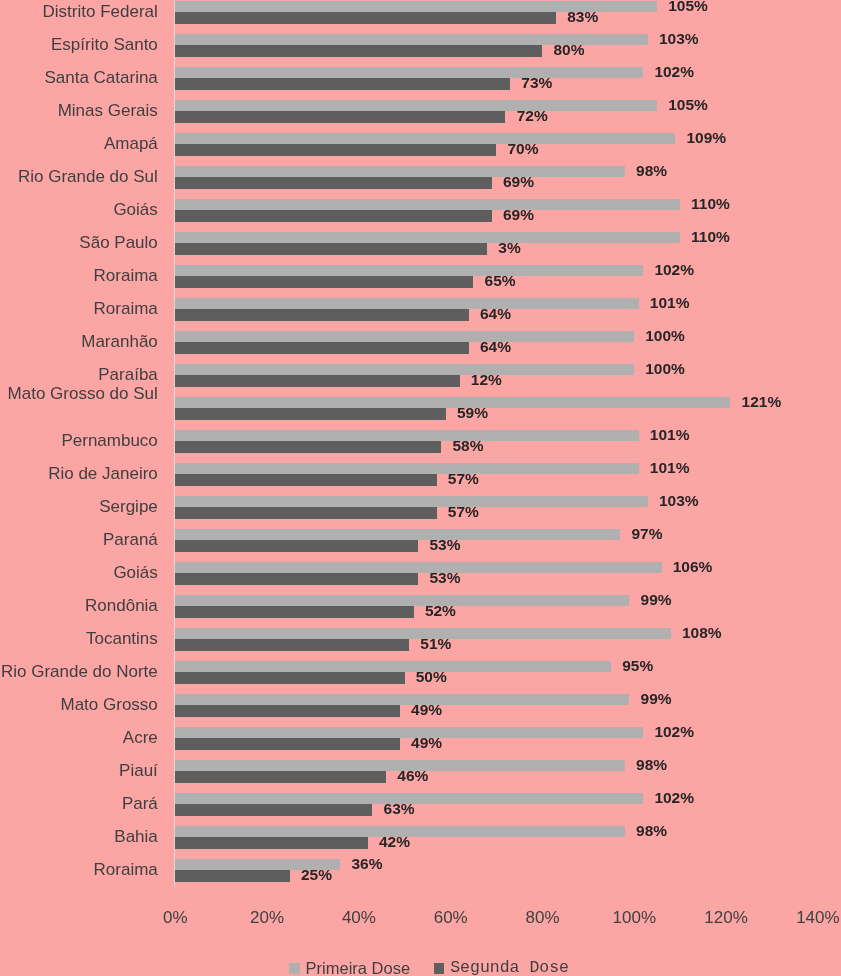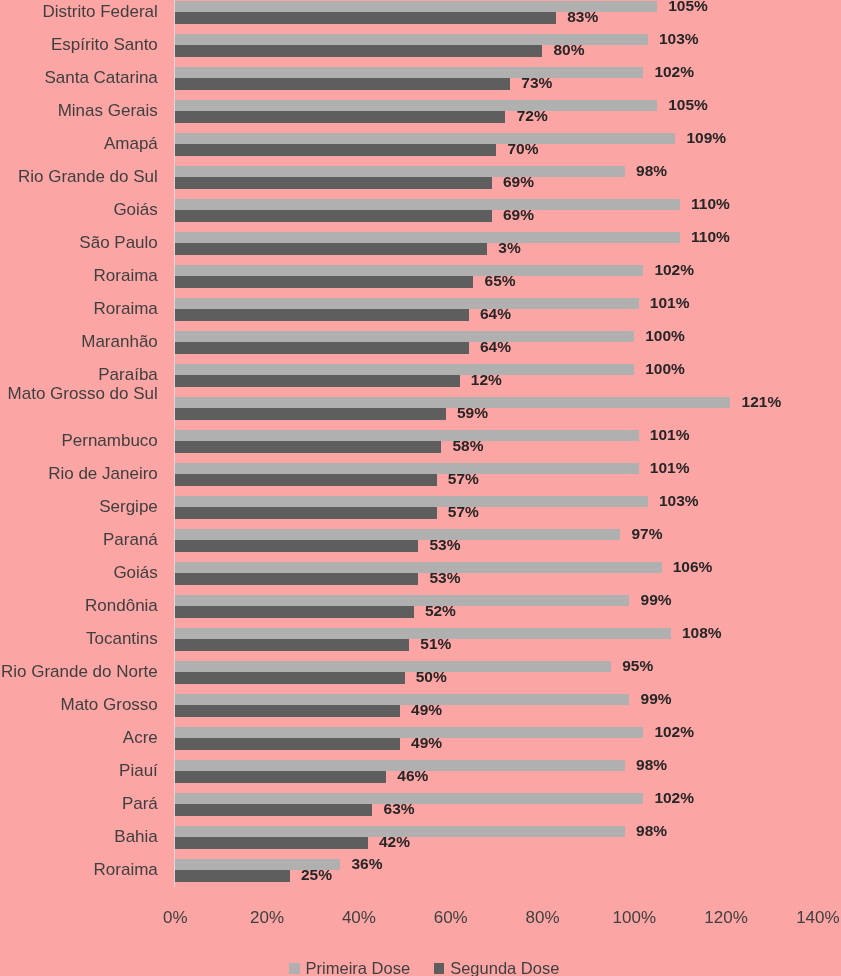--- a/index.html
+++ b/index.html
@@ -35,21 +35,21 @@
 
   .legend { position:absolute; left:0; top:950px; width:841px; height:26px; }
   .legend-swatch { position:absolute; top:12.8px; height:10.9px; }
   .legend-label  {
     position:absolute; top:11.9px; white-space:nowrap;
     font-size:16.5px; line-height:12px; color:#3f3f3f;
   }
   #legend-swatch-0 { left:288.9px; width:11.3px; background:#b0b0b0; }
   #legend-label-0  { left:305.6px; }
   #legend-swatch-1 { left:434.2px; width:10px;   background:#5e5e5e; }
-  #legend-label-1  { left:450.2px; }
+  #legend-label-1  { left:450.2px;font-family:Liberation Mono, monospace; }
 </style>
 </head>
 <body>
 
 <div id="chart">
 
   <div class="plot-area">
   <div class="axis-line" style="left:174px;top:0;width:1px;height:887px;background:#d9d9d9"></div>
 
   <div class="cat-label" style="right:683.2px;top:6.47px">Distrito Federal</div>

